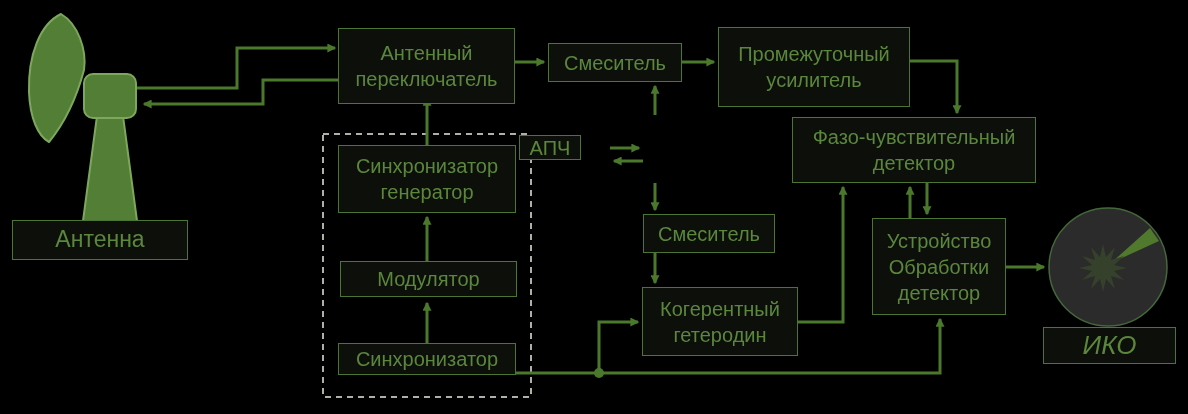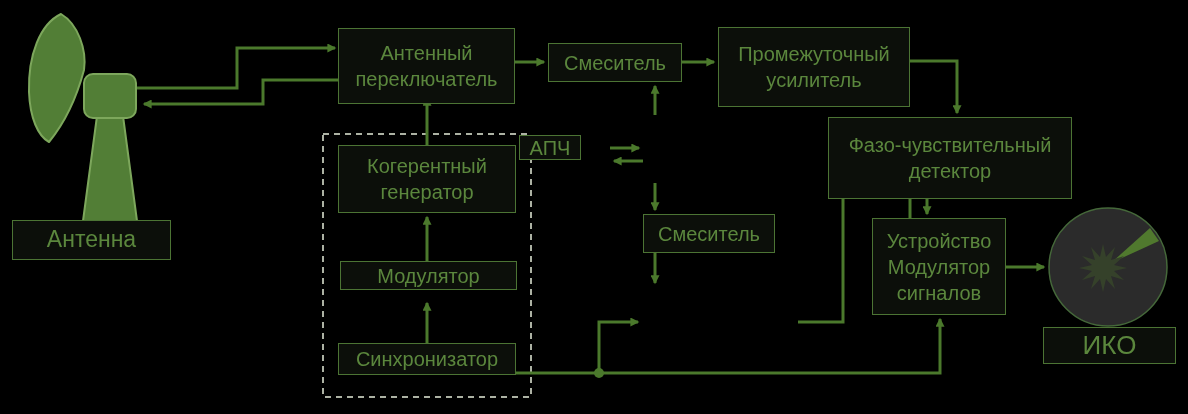--- a/index.html
+++ b/index.html
@@ -9,21 +9,21 @@
   }
   .stage svg { position:absolute; left:0; top:0; }
   .box {
     position:absolute; box-sizing:border-box;
     background:#0c0f0a; border:1.5px solid #4c7434;
     color:#5b873d; font-size:20px; line-height:1.3;
     display:flex; align-items:center; justify-content:center;
     text-align:center; padding:2px 6px;
   }
   .box.caption-antenna { font-size:23px; }
-  .box.caption-iko { font-size:26px; }
+  .box.caption-iko { font-size:26px;font-style:italic; }
 </style>
 </head>
 <body>
 
 <div class="stage">
 
   <svg width="1188" height="414" viewBox="0 0 1188 414">
     <defs>
       <marker id="arrow" viewBox="0 0 10 10" refX="8.5" refY="5" markerWidth="11" markerHeight="9" markerUnits="userSpaceOnUse" orient="auto-start-reverse">
         <path d="M0,0 L10,5 L0,10 Z" fill="#4b792c"></path>
@@ -65,63 +65,66 @@
     <g>
       <circle cx="1108" cy="267" r="59" fill="#2b2b2b" stroke="#45683a" stroke-width="1.5"></circle>
       <polygon points="1111,263 1150,228 1159,241" fill="#50792e"></polygon>
       <polygon fill="#35412a" points="1103,244 1106,257 1115,247 1111,260 1124,256 1114,265 1127,268
                        1114,271 1124,280 1111,276 1115,289 1106,279 1103,292 1100,279
                        1091,289 1095,276 1082,280 1092,271 1079,268 1092,265 1082,256
                        1095,260 1091,247 1100,257"></polygon>
     </g>
   </svg>
 
-  <div class="box caption-antenna" style="left:12px;top:220px;width:159px;height:40px">
+  <div class="box caption-antenna" style="left:12px;top:220px;width:176px;height:40px">
     <span>Антенна</span>
   </div>
 
   <div class="box" style="left:338px;top:28px;width:177px;height:76px">
     <span>Антенный переключатель</span>
   </div>
 
   <div class="box" style="left:548px;top:43px;width:134px;height:39px">
     <span>Смеситель</span>
   </div>
 
   <div class="box" style="left:718px;top:27px;width:192px;height:80px">
     <span>Промежуточный усилитель</span>
   </div>
 
   <div class="box" style="left:519px;top:135px;width:62px;height:25px">
     <span>АПЧ</span>
   </div>
 
 
-  <div class="box" style="left:828px;top:117px;width:244px;height:82px">
+  <div class="box" style="left:792px;top:117px;width:244px;height:66px">
     <span>Фазо-чувствительный детектор</span>
   </div>
 
   <div class="box" style="left:338px;top:145px;width:178px;height:68px">
-    <span>Когерентный генератор</span>
+    <span>Синхронизатор генератор</span>
   </div>
 
-  <div class="box" style="left:340px;top:261px;width:177px;height:29px">
+  <div class="box" style="left:340px;top:261px;width:177px;height:36px">
     <span>Модулятор</span>
   </div>
 
   <div class="box" style="left:338px;top:343px;width:178px;height:32px">
     <span>Синхронизатор</span>
   </div>
 
   <div class="box" style="left:643px;top:214px;width:132px;height:39px">
     <span>Смеситель</span>
   </div>
 
+  <div class="box" style="left:642px;top:287px;width:156px;height:69px">
+    <span>Когерентный гетеродин</span>
+  </div>
 
   <div class="box" style="left:872px;top:218px;width:134px;height:97px">
-    <span>Устройство Модулятор сигналов</span>
+    <span>Устройство Обработки детектор</span>
   </div>
 
   <div class="box caption-iko" style="left:1043px;top:327px;width:133px;height:37px">
     <span>ИКО</span>
   </div>
 
 </div>
 
 </body></html>

